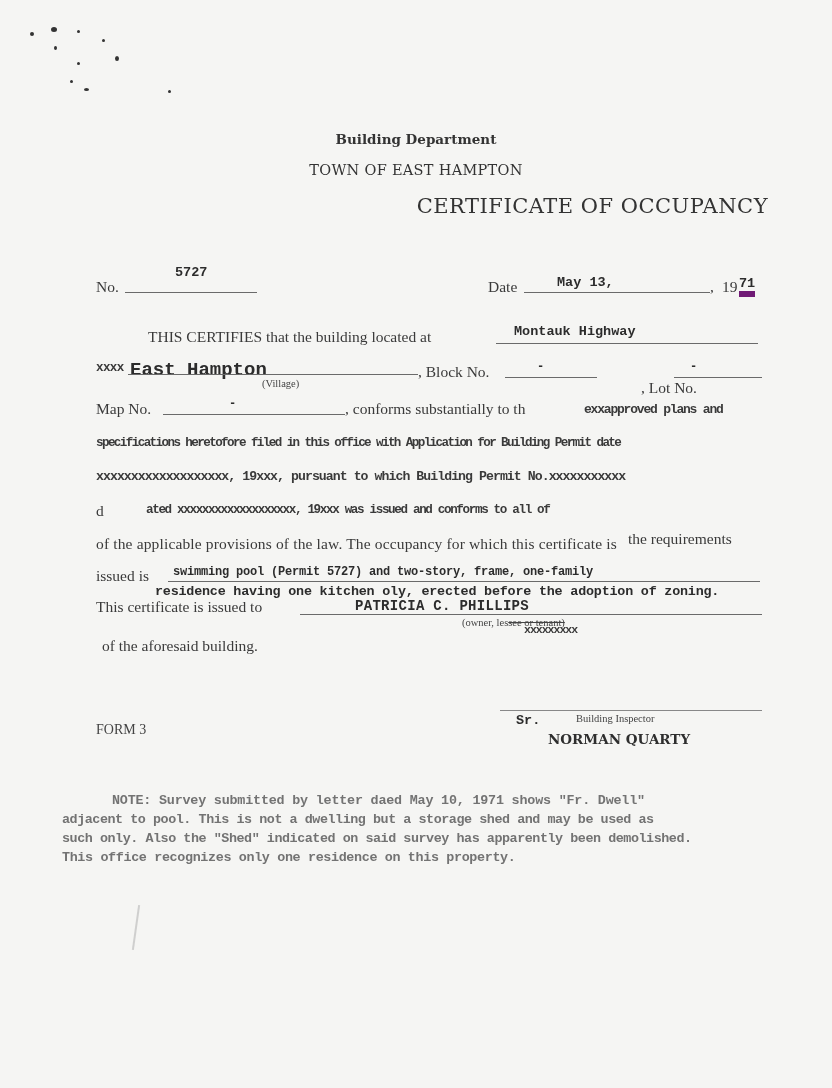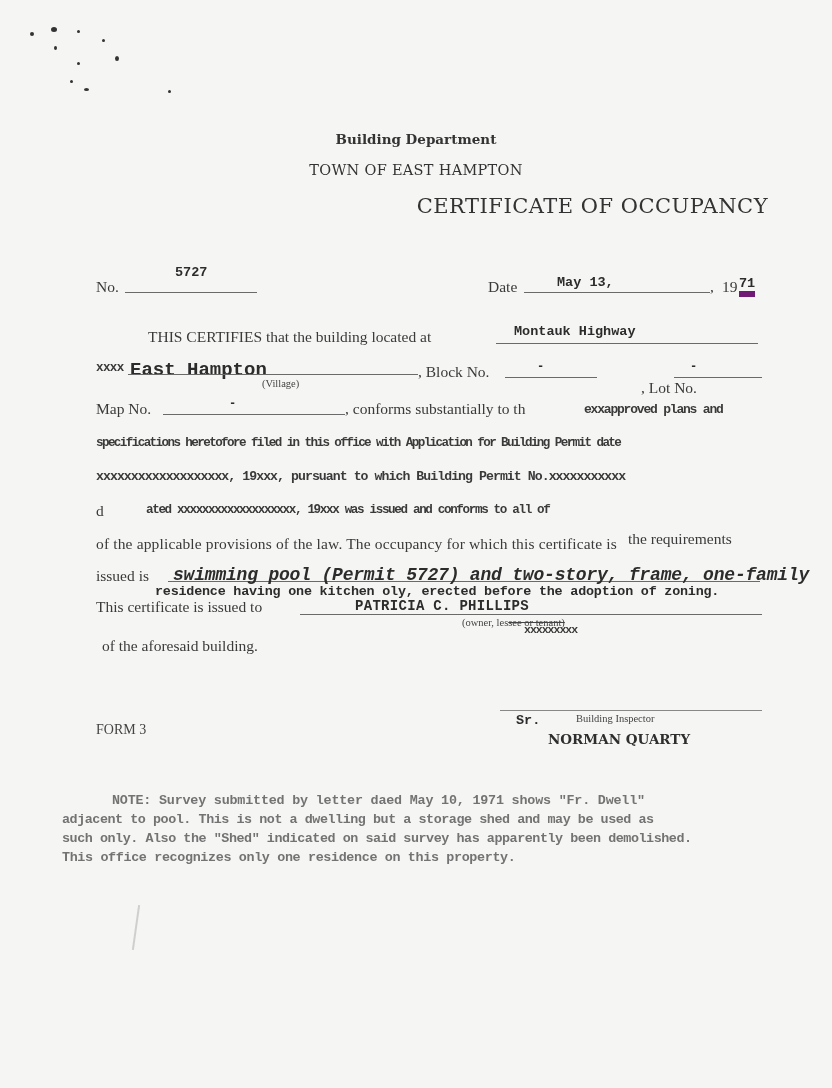--- a/index.html
+++ b/index.html
@@ -75,21 +75,21 @@
   <div class="abs strike" style="left:96px;top:436px;font-size:12.6px;letter-spacing:-1.6px;">specifications heretofore filed in this office with Application for Building Permit date</div>
   <div class="abs strike" style="left:96px;top:469px;font-size:13.2px;letter-spacing:-0.95px;">xxxxxxxxxxxxxxxxxxx, 19xxx, pursuant to which Building Permit No.xxxxxxxxxxx</div>
   <div class="abs body-txt" style="left:96px;top:502px;">d</div>
   <div class="abs strike" style="left:106px;top:503px;font-size:12.6px;letter-spacing:-1.35px;margin-left:40px;">ated xxxxxxxxxxxxxxxxxxx, 19xxx was issued and conforms to all of</div>
   <div class="abs body-txt" style="left:628px;top:530px;"> the requirements</div>
 
   <div class="abs body-txt" style="left:96px;top:535px;letter-spacing:0.15px;">of the applicable provisions of the law. The occupancy for which this certificate is</div>
 
   <div class="abs body-txt" style="left:96px;top:567px;">issued is</div>
   <div class="line" style="left:168px;top:581px;width:592px;"></div>
-  <div class="abs typed" style="left:173px;top:565px;font-size:18px;letter-spacing:-0.2px;font-style:italic;">swimming pool (Permit 5727) and two-story, frame, one-family</div>
+  <div class="abs typed" style="left:173px;top:565px;font-size:12px;letter-spacing:-0.2px;">swimming pool (Permit 5727) and two-story, frame, one-family</div>
   <div class="abs typed" style="left:155px;top:584px;font-size:13.4px;letter-spacing:-0.2px;">residence having one kitchen oly, erected before the adoption of zoning.</div>
 
   <div class="abs body-txt" style="left:96px;top:598px;">This certificate is issued to</div>
   <div class="line" style="left:300px;top:614px;width:462px;"></div>
   <div class="abs typed" style="left:355px;top:598px;font-size:14px;letter-spacing:0.3px;">PATRICIA C. PHILLIPS</div>
   <div class="abs small" style="left:462px;top:617px;">
     <span>(owner, les</span><span style="text-decoration:line-through;">see or tenant)</span>
   </div>
   <div class="abs strike" style="left:524px;top:623px;font-size:11.5px;letter-spacing:-1px;">xxxxxxxxx</div>
 

